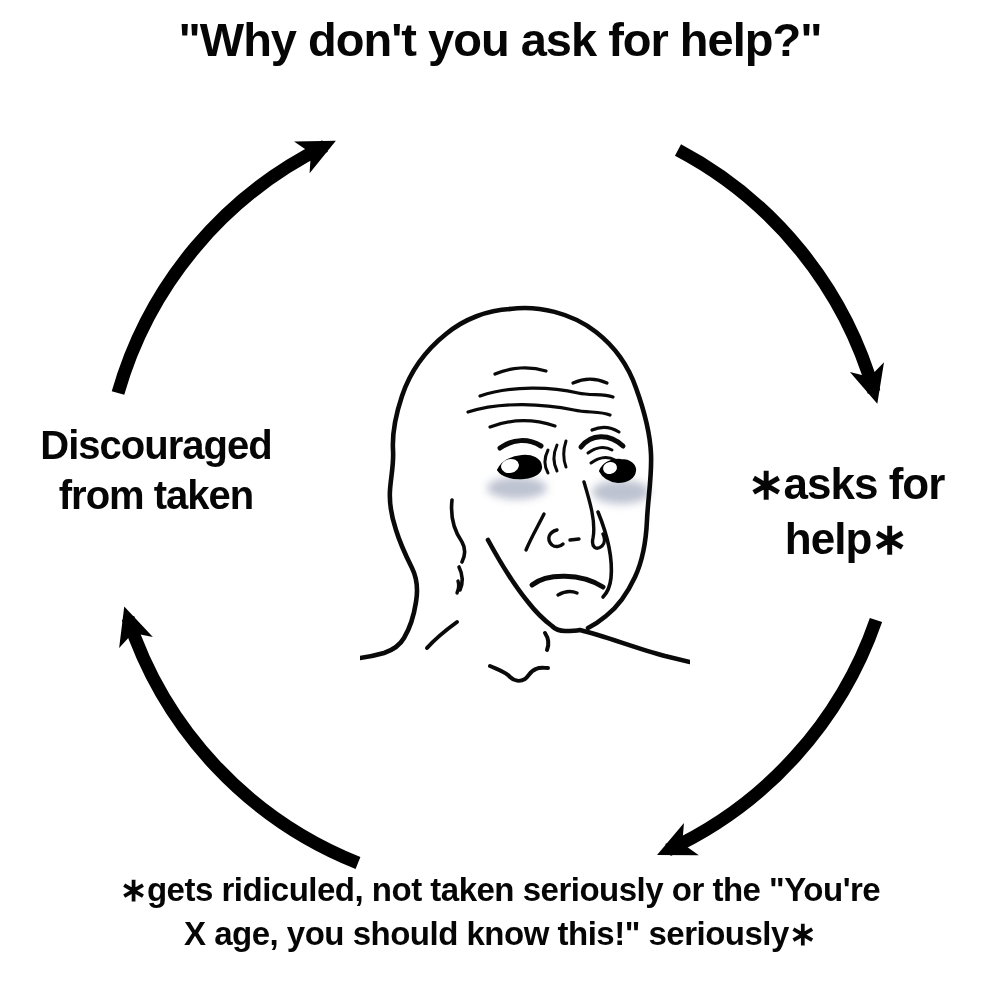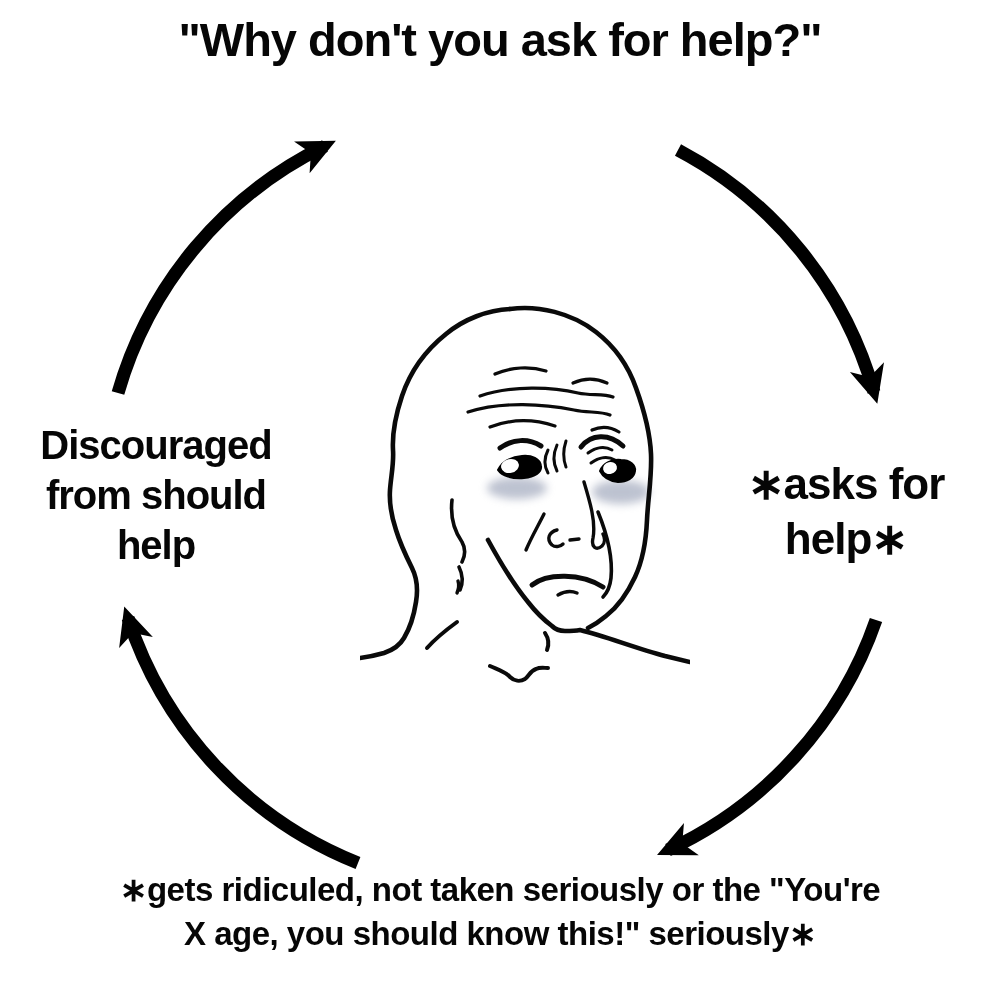--- a/index.html
+++ b/index.html
@@ -34,22 +34,21 @@
     <g stroke="#000" stroke-width="13" fill="none">
       <path d="M 118 393 A 396 396 0 0 1 325 146" marker-end="url(#ah)"></path>
       <path d="M 678 150 A 396 396 0 0 1 874 392" marker-end="url(#ah)"></path>
       <path d="M 876 620 A 396 396 0 0 1 668 850" marker-end="url(#ah)"></path>
       <path d="M 358 863 A 396 396 0 0 1 128 618" marker-end="url(#ah)"></path>
     </g>
   </svg>
 
   <div class="cap left-label">
     <span class="ln">Discouraged</span>
-    <span class="ln">from should</span>
-    <span class="ln">help</span>
+    <span class="ln">from taken</span>
   </div>
 
   <div class="cap right-label">
     <span class="ln">∗asks for</span>
     <span class="ln">help∗</span>
   </div>
 
   <div class="cap bottom-label">
     <span class="ln">∗gets ridiculed, not taken seriously or the "You're</span>
     <span class="ln">X age, you should know this!" seriously∗</span>

